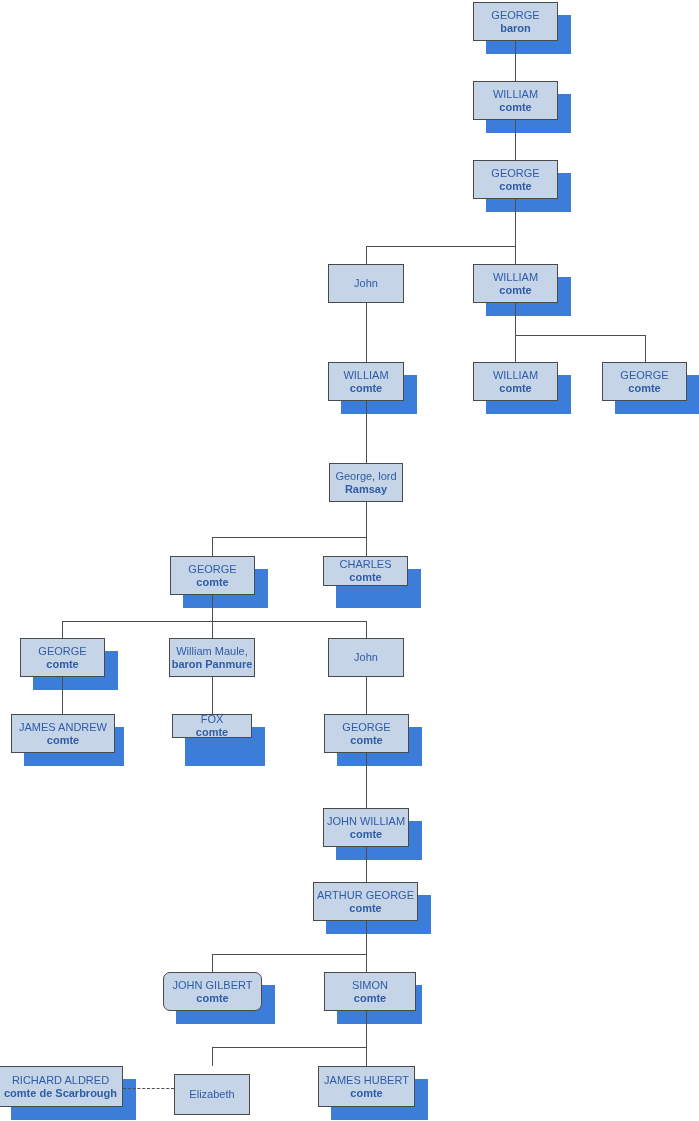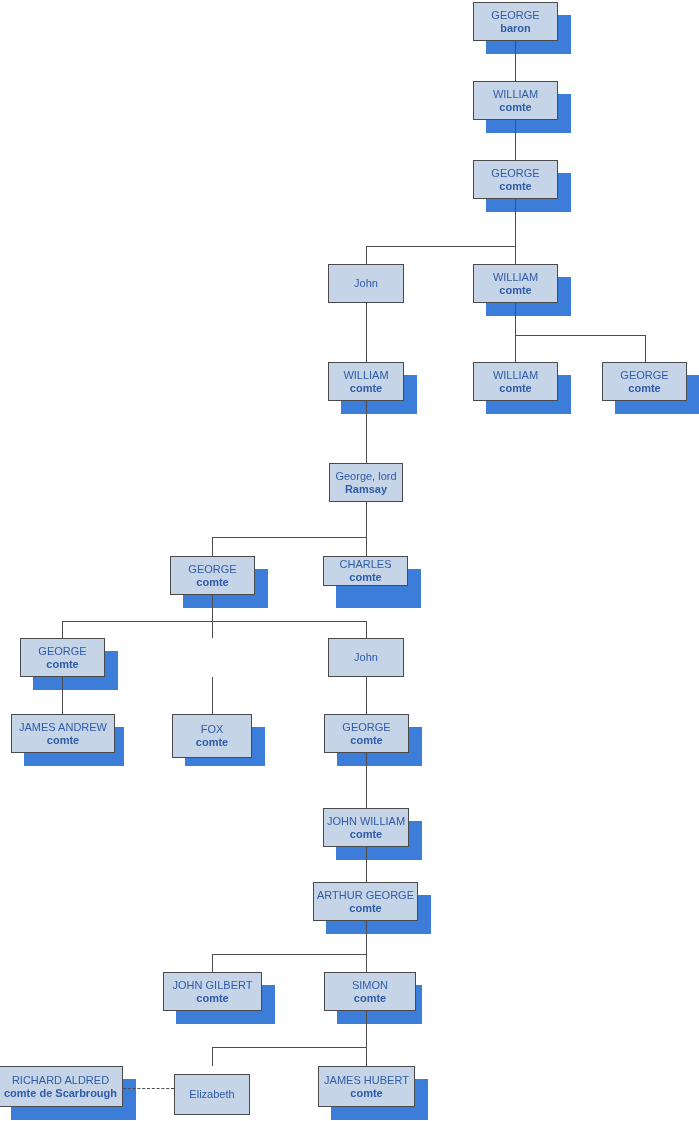--- a/index.html
+++ b/index.html
@@ -150,44 +150,48 @@
       <span class="l2">comte</span>
     </div>
     <div class="node" style="left: 323px; top: 556px; width: 85px; height: 30px;">
       <span class="l1">CHARLES</span>
       <span class="l2">comte</span>
     </div>
     <div class="node" style="left: 20px; top: 638px; width: 85px; height: 39px;">
       <span class="l1">GEORGE</span>
       <span class="l2">comte</span>
     </div>
+    <div class="node" style="left: 169px; top: 638px; width: 86px; height: 39px;">
+      <span class="l1">William Maule,</span>
+      <span class="l2">baron Panmure</span>
+    </div>
     <div class="node" style="left: 328px; top: 638px; width: 76px; height: 39px;">
       <span class="l1">John</span>
     </div>
     <div class="node" style="left: 11px; top: 714px; width: 104px; height: 39px;">
       <span class="l1">JAMES ANDREW</span>
       <span class="l2">comte</span>
     </div>
-    <div class="node" style="left: 172px; top: 714px; width: 80px; height: 44px;">
+    <div class="node" style="left: 172px; top: 714px; width: 80px; height: 24px;">
       <span class="l1">FOX</span>
       <span class="l2">comte</span>
     </div>
     <div class="node" style="left: 324px; top: 714px; width: 85px; height: 39px;">
       <span class="l1">GEORGE</span>
       <span class="l2">comte</span>
     </div>
     <div class="node" style="left: 323px; top: 808px; width: 86px; height: 39px;">
       <span class="l1">JOHN WILLIAM</span>
       <span class="l2">comte</span>
     </div>
     <div class="node" style="left: 313px; top: 882px; width: 105px; height: 39px;">
       <span class="l1">ARTHUR GEORGE</span>
       <span class="l2">comte</span>
     </div>
-    <div class="node" style="left: 163px; top: 972px; width: 99px; height: 39px;">
+    <div class="node" style="left: 163px; top: 972px; width: 99px; height: 39px; border-radius: 7px;">
       <span class="l1">JOHN GILBERT</span>
       <span class="l2">comte</span>
     </div>
     <div class="node" style="left: 324px; top: 972px; width: 92px; height: 39px;">
       <span class="l1">SIMON</span>
       <span class="l2">comte</span>
     </div>
     <div class="node" style="left: -2px; top: 1066px; width: 125px; height: 41px;">
       <span class="l1">RICHARD ALDRED</span>
       <span class="l2">comte de Scarbrough</span>

